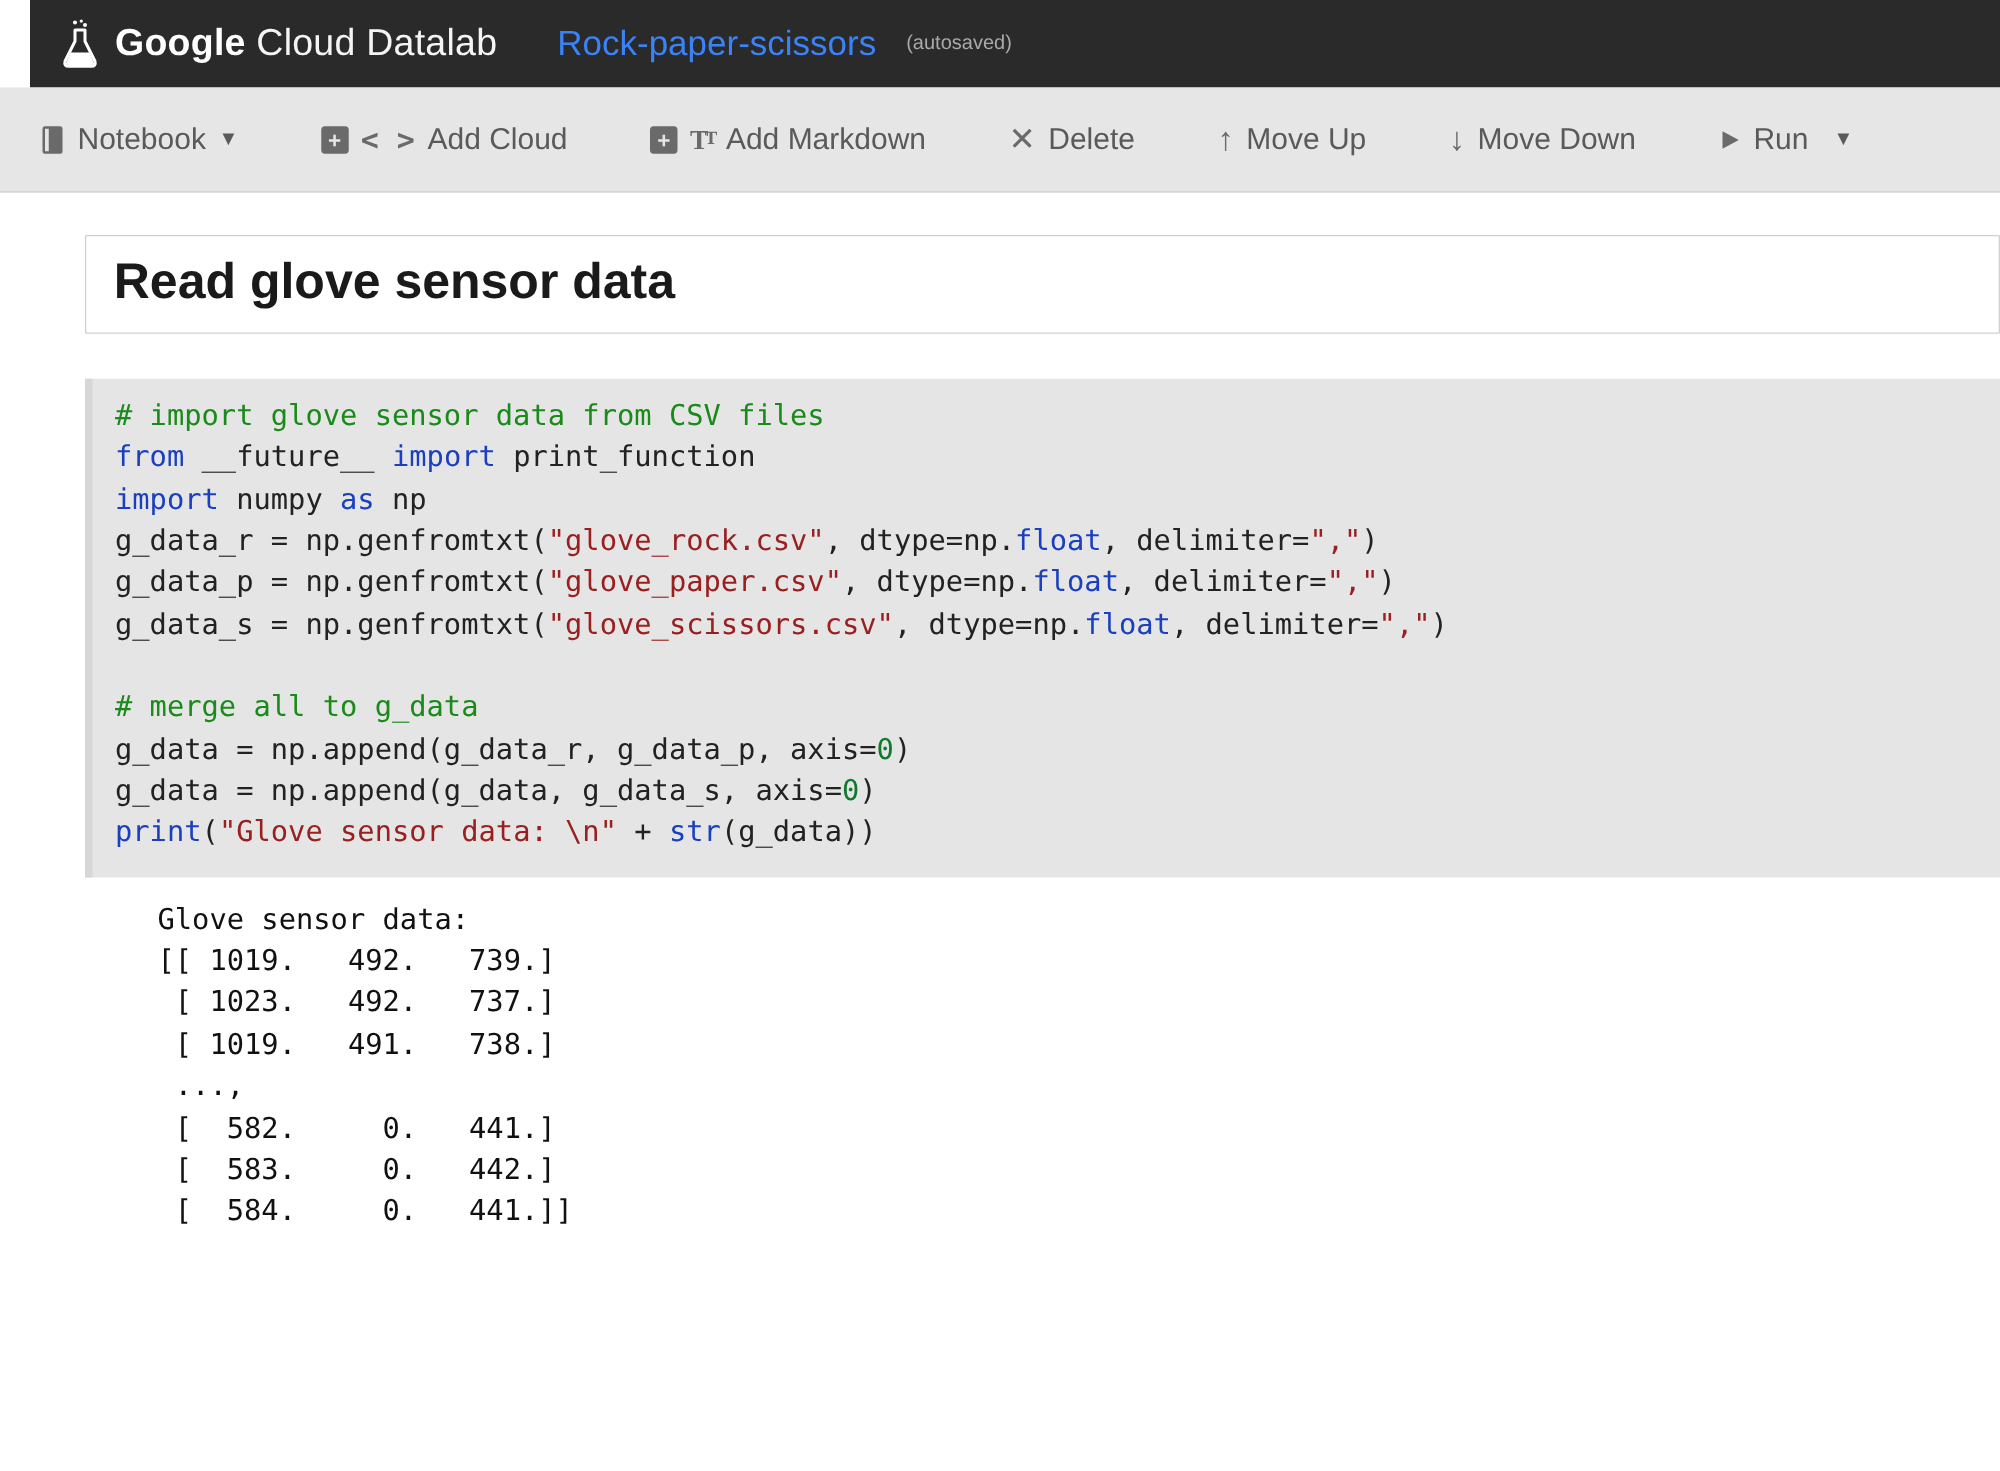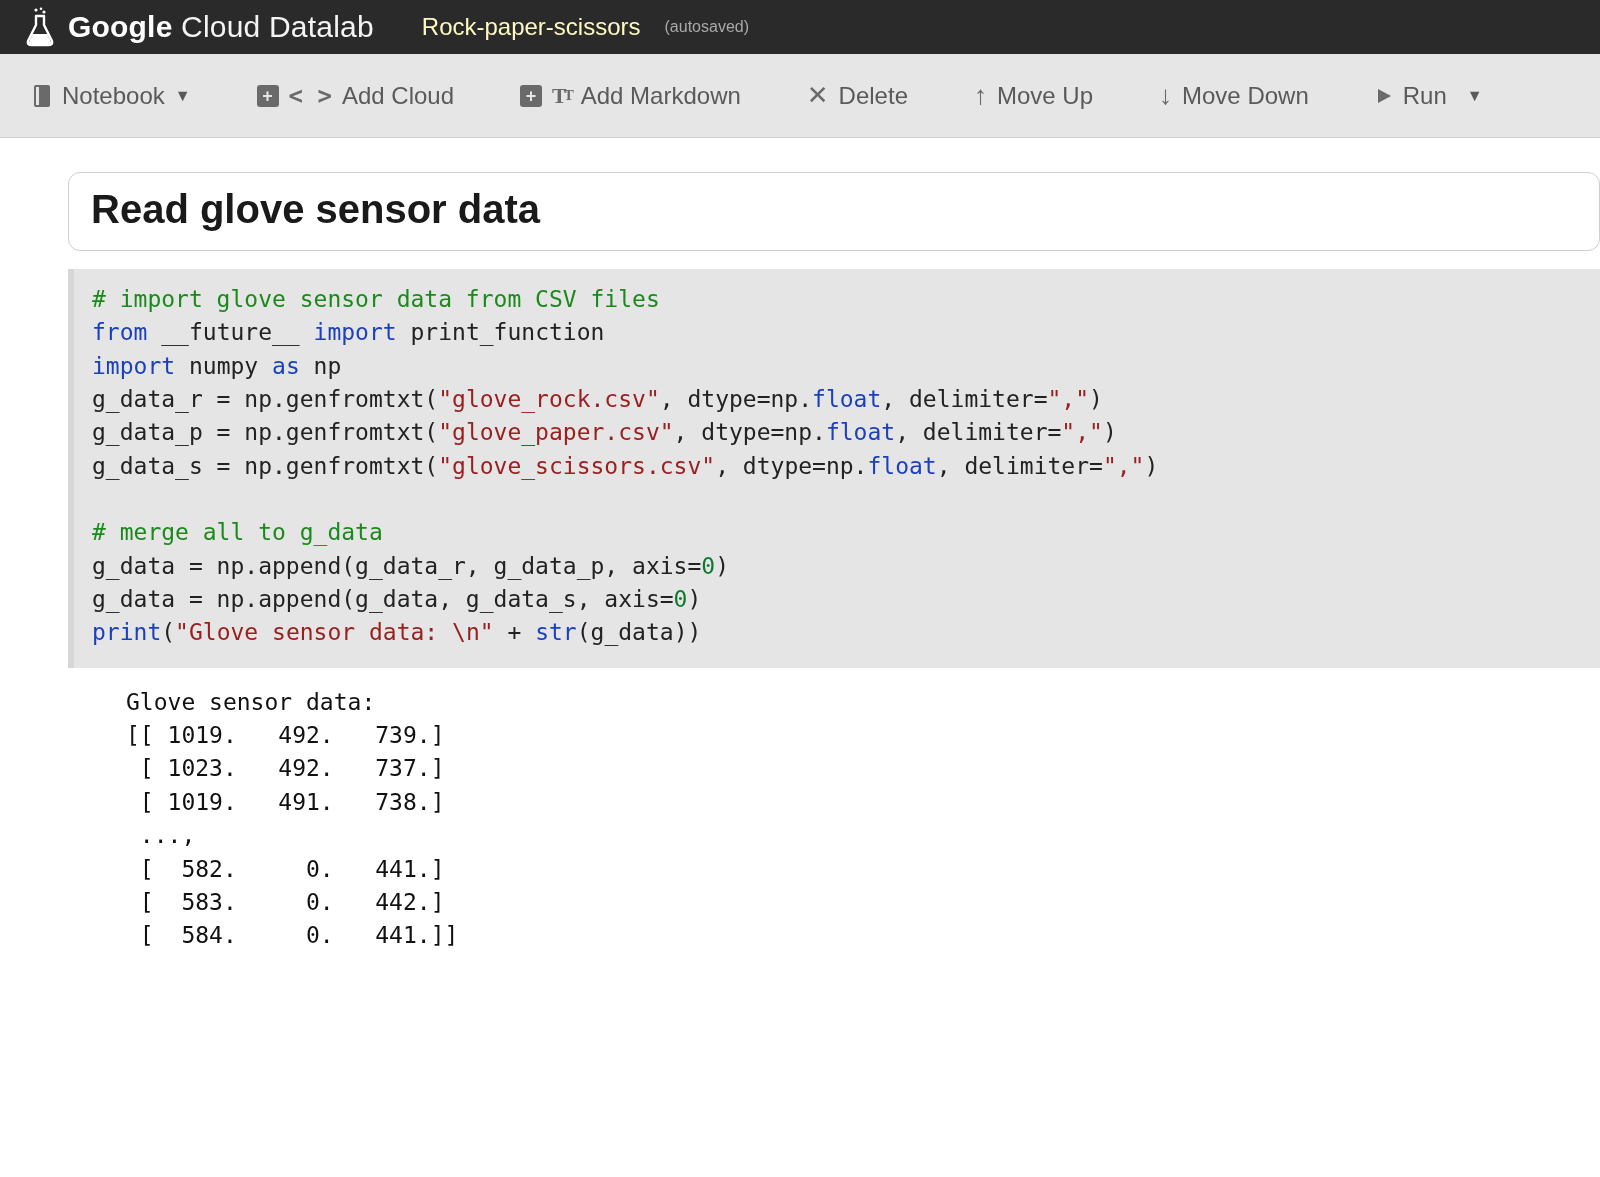--- a/index.html
+++ b/index.html
@@ -1,32 +1,33 @@
 <!DOCTYPE html>
 <html><head>
 <meta charset="utf-8">
 <style>
   * { box-sizing: border-box; margin: 0; padding: 0; }
   html, body { width: 1600px; height: 1177px; font-family: "Helvetica Neue", Arial, sans-serif; background: #fff; overflow: hidden; }
 
   
   .topbar {
     background: #2a2a2a;
-    height: 54px;
+    height: 70px;
     display: flex;
     align-items: center;
     padding: 0 24px;
     color: #fff;
+    margin-left: 24px;
   }
   .logo-wrap { display: flex; align-items: center; gap: 12px; }
   .logo-icon { width: 32px; height: 42px; display:flex; align-items:center; justify-content:center; }
   .brand { font-size: 30px; letter-spacing: 0.2px; }
   .brand .g { font-weight: 600; }
   .brand .rest { font-weight: 300; opacity: 0.95; }
-  .file-title { margin-left: 48px; color: #fef9c3; font-size: 24px; font-weight: 500; }
+  .file-title { margin-left: 48px; color: #3b82f6; font-size: 28px; font-weight: 500; }
   .autosaved { margin-left: 24px; color: #a9a9a9; font-size: 16px; font-weight: 400; }
 
   
   .toolbar {
     background: #e6e6e6;
     border-bottom: 1px solid #d0d0d0;
     height: 84px;
     display: flex;
     align-items: center;
     padding: 0 18px;
@@ -46,23 +47,23 @@
     width: 22px; height: 22px; background:#6a6a6a; border-radius:3px; color:#e6e6e6;
     display:flex; align-items:center; justify-content:center; font-size:18px; font-weight:700; line-height:1;
   }
   .caret-down { font-size: 16px; }
   .spacer-lg { width: 22px; }
 
   
   .nbwrap { padding: 34px 0 0 68px; }
   .mdcell {
     border: 1px solid #cfcfcf;
-    border-radius: 12px;
+    border-radius: 1px;
     padding: 14px 22px 18px 22px;
-    margin-bottom: 18px;
+    margin-bottom: 36px;
     background: #fff;
   }
   .mdcell h2 { font-size: 40px; font-weight: 800; color: #1a1a1a; }
 
   .codecell {
     background: #e5e5e5;
     border-left: 6px solid #d7d7d7;
     padding: 14px 18px 18px 18px;
     font-family: "Menlo", "Consolas", monospace;
     font-size: 23px;

